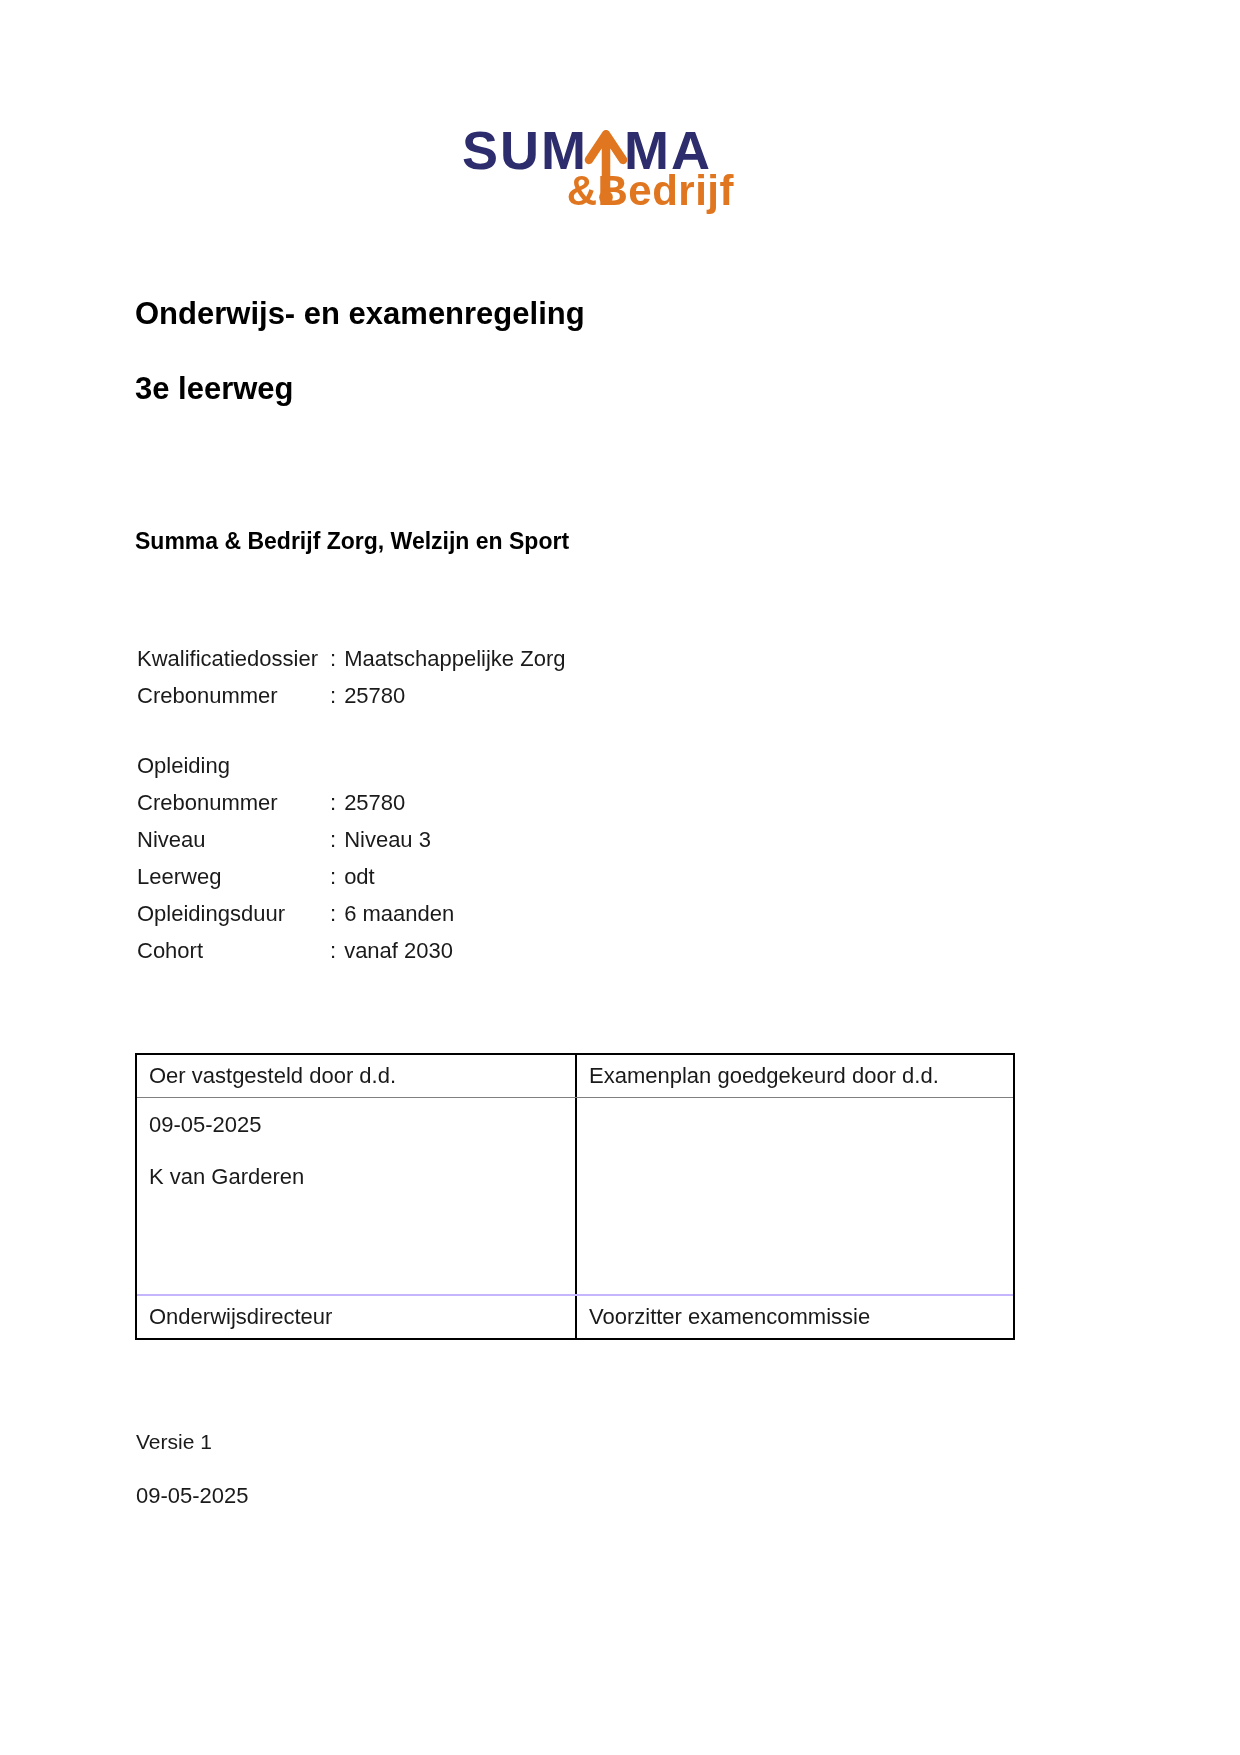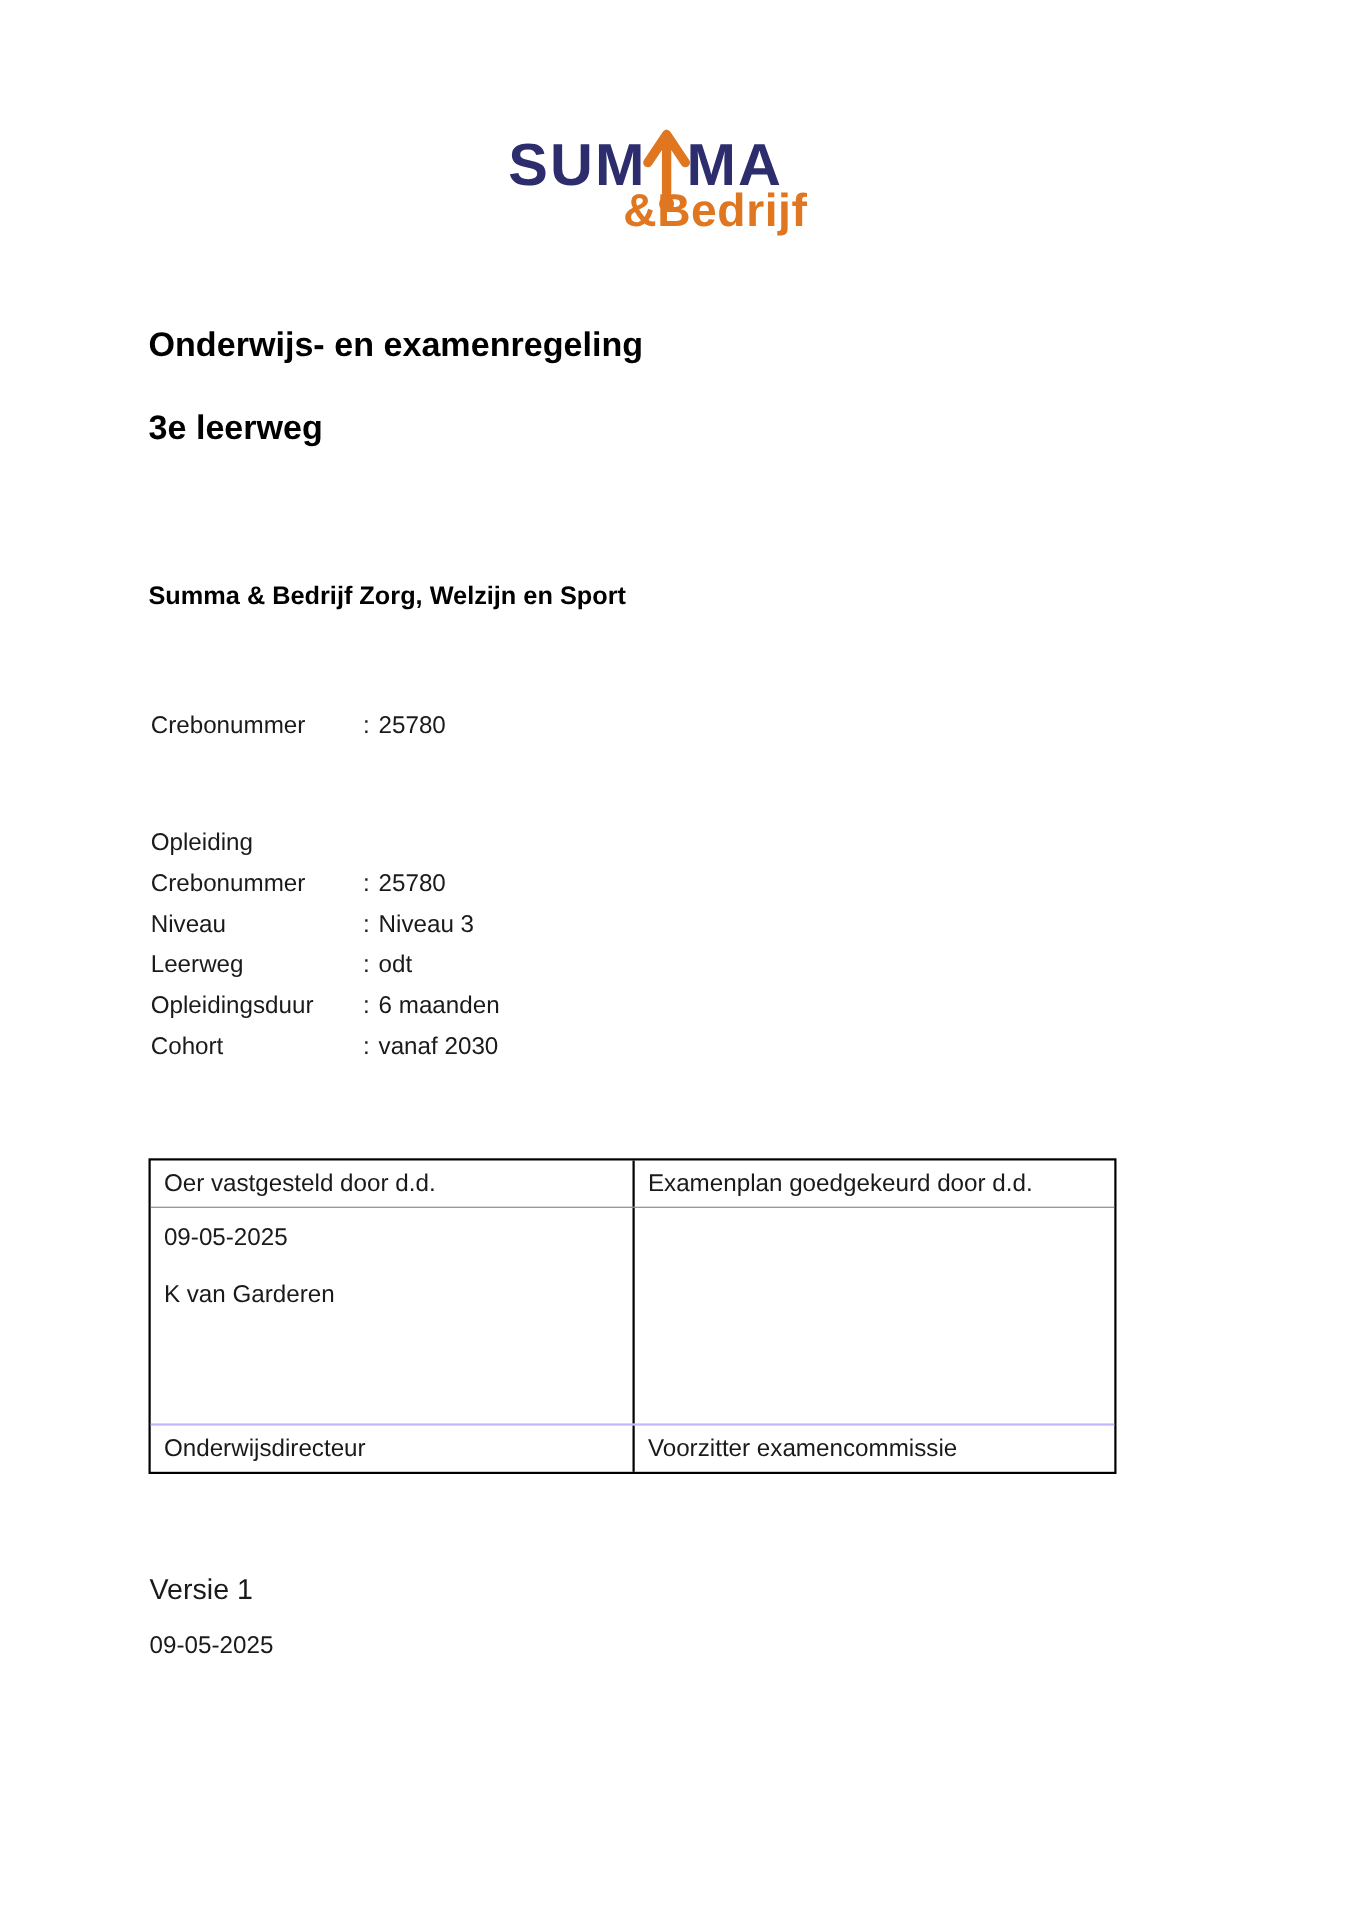--- a/index.html
+++ b/index.html
@@ -17,21 +17,20 @@
   .logo {
     position: absolute;
     left: 462px;
     top: 118px;
     display: flex;
     flex-direction: column;
     align-items: flex-end;
   }
   .logo-row {
     display: flex;
-    align-items: center;
     height: 64px;
     color: #2d2d6e;
     font-weight: bold;
     font-size: 54px;
     letter-spacing: 2px;
     line-height: 64px;
   }
   .logo-arrow-svg {
     width: 46px;
     height: 88px;
@@ -74,21 +73,21 @@
   .t-row { display: grid; grid-template-columns: 1fr 1fr; }
   .t-cell { padding: 8px 12px; box-sizing: border-box; }
   .t-cell + .t-cell { border-left: 2px solid #000; }
   .t-head { border-bottom: 1px solid #808080; }
   .t-body { height: 196px; }
   .t-foot { border-top: 2px solid #c4b5fd; }
   .t-body .cell-line { margin: 6px 0 0 0; }
   .t-body .cell-line + .cell-line { margin-top: 26px; }
 
   
-  .versie-label { position: absolute; left: 136px; top: 1430px; font-size: 26px; }
+  .versie-label { position: absolute; left: 136px; top: 1430px; font-size: 21px; }
   .versie-date  { position: absolute; left: 136px; top: 1483px; font-size: 22px; }
 </style>
 </head>
 <body>
 
 <div class="page">
 
   <div class="logo">
     <div class="logo-row">
       <span>SUM</span>
@@ -102,20 +101,24 @@
   </div>
 
   <div class="doc-title">
     <div class="line1">Onderwijs- en examenregeling</div>
     <div class="line2">3e leerweg</div>
   </div>
 
   <div class="doc-subtitle">Summa &amp; Bedrijf Zorg, Welzijn en Sport</div>
 
   <div class="spec-block spec-dossier">
+    <div class="spec-row">
+      <div class="spec-label">Kwalificatiedossier</div>
+      <div class="spec-value"><span>:</span><span class="v">Maatschappelijke Zorg</span></div>
+    </div>
     <div class="spec-row">
       <div class="spec-label">Crebonummer</div>
       <div class="spec-value"><span>:</span><span class="v">25780</span></div>
     </div>
   </div>
 
   <div class="spec-block spec-opleiding">
     <div class="spec-row">
       <div class="spec-label">Opleiding</div>
     </div>

